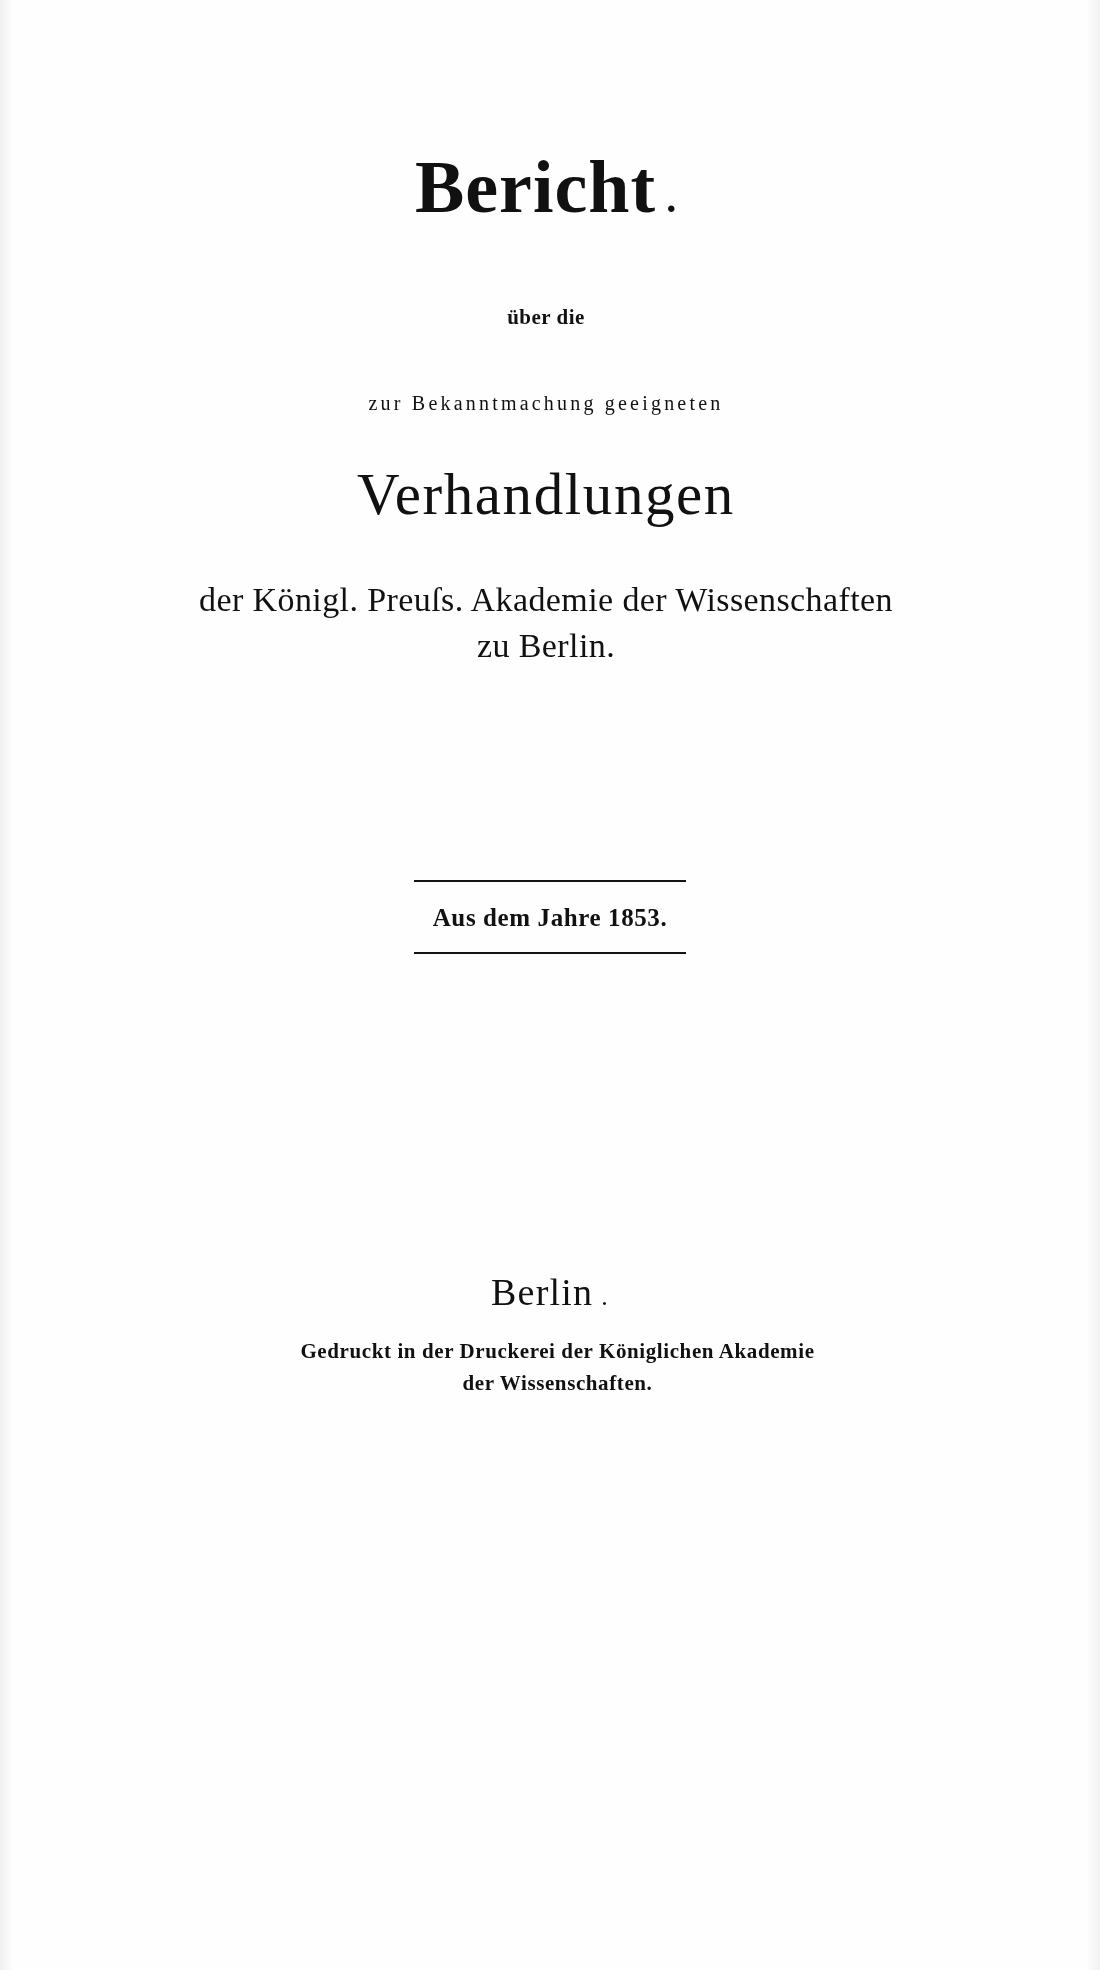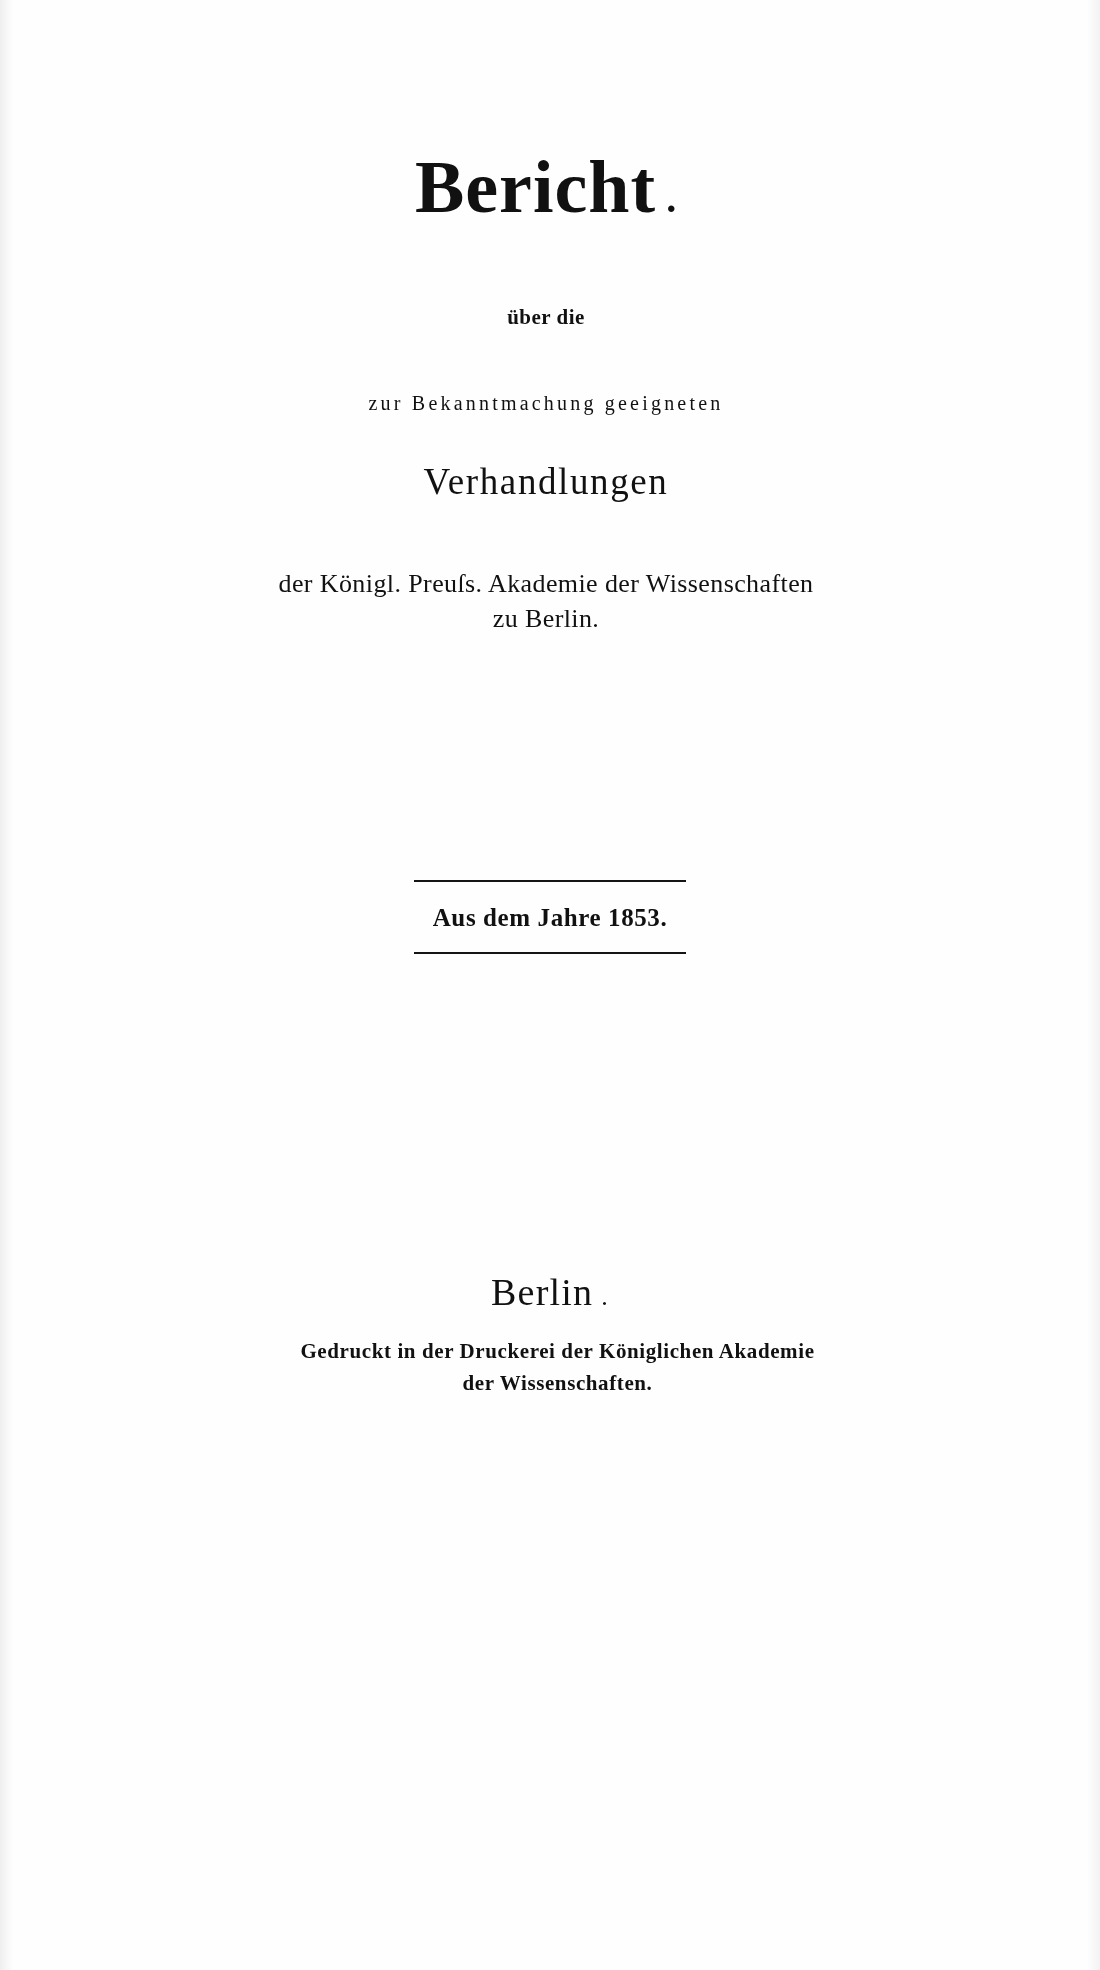--- a/index.html
+++ b/index.html
@@ -59,27 +59,27 @@
     letter-spacing: 0.5px;
   }
   .sub-zur {
     margin-top: 62px;
     font-size: 20px;
     font-weight: 400;
     letter-spacing: 3.2px;
   }
   .sub-verhandlungen {
     margin-top: 45px;
-    font-size: 37px;
+    font-size: 59px;
     font-weight: 400;
     letter-spacing: 1.6px;
   }
   .sub-akademie {
-    margin-top: 63px;
-    font-size: 26px;
+    margin-top: 48px;
+    font-size: 34px;
     font-weight: 400;
     letter-spacing: 0.4px;
     line-height: 1.35;
   }
   .sub-akademie .line2 {
     display: block;
   }
   .year-block {
     position: absolute;
     left: 0;

